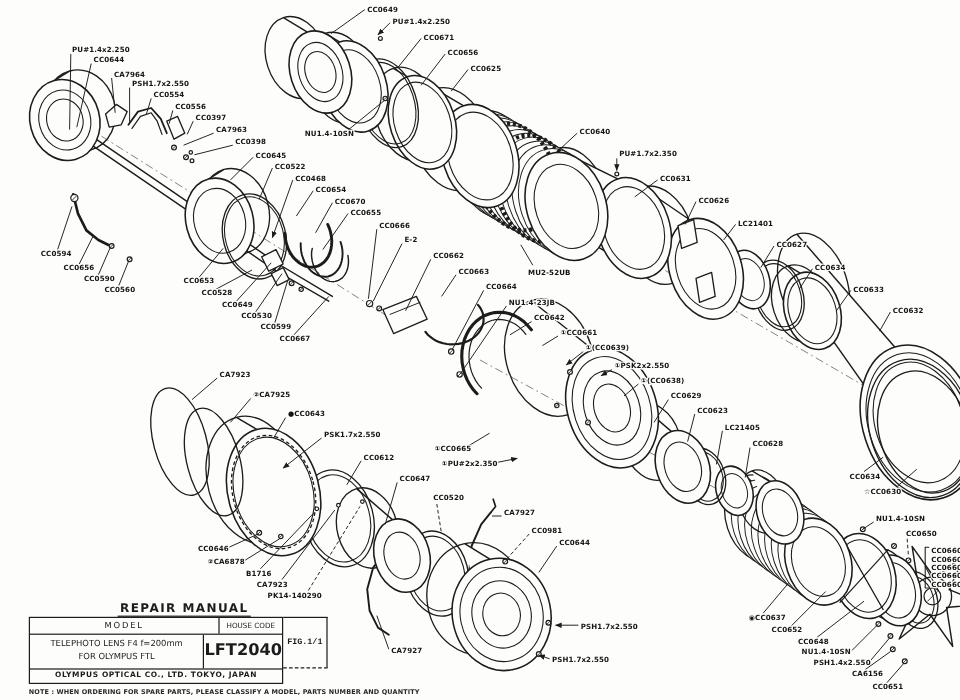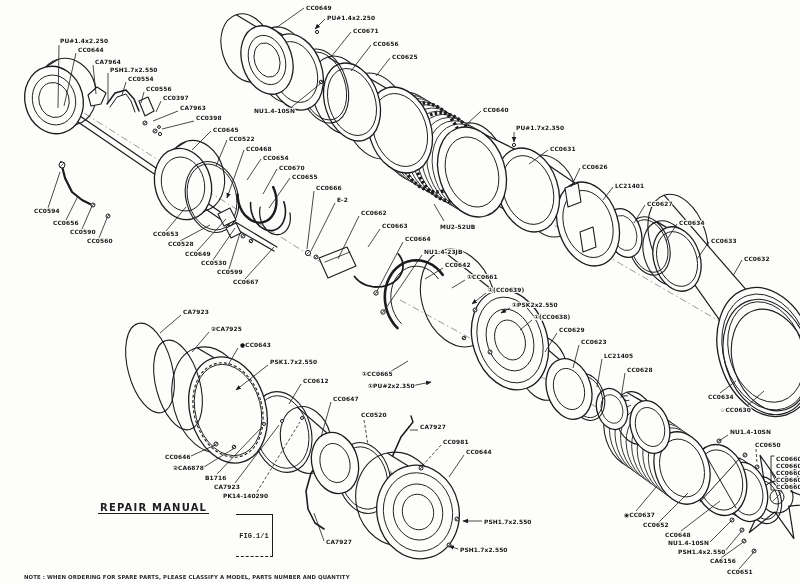--- a/index.html
+++ b/index.html
@@ -693,17 +693,31 @@
         <text x="756" y="461" font-size="5.9" class="lbl">CC0660A</text>
         <text x="756" y="468" font-size="5.9" class="lbl">CC0660B</text>
         <text x="756" y="475" font-size="5.9" class="lbl">CC0660C</text>
         <text x="756" y="482" font-size="5.9" class="lbl">CC0660D</text>
         <text x="756" y="489" font-size="5.9" class="lbl">CC0660E</text>
       </g>
   </svg>
 
   <div id="tb-heading">REPAIR MANUAL</div>
 
+  <div id="titleblock">
+    <div class="tb-row1">
+      <div class="tb-model-h">MODEL</div>
+      <div class="tb-house-h">HOUSE CODE</div>
+    </div>
+    <div class="tb-row2">
+      <div class="tb-model-c">
+        <div>TELEPHOTO LENS F4 f=200mm</div>
+        <div>FOR OLYMPUS FTL</div>
+      </div>
+      <div class="tb-house-c">LFT2040</div>
+    </div>
+    <div class="tb-row3">OLYMPUS OPTICAL CO., LTD. TOKYO, JAPAN</div>
+  </div>
 
   <div id="figcell">FIG.1/1</div>
 
   <div id="note">NOTE : WHEN ORDERING FOR SPARE PARTS, PLEASE CLASSIFY A MODEL, PARTS NUMBER AND QUANTITY</div>
 </div>
 
 </body></html>

